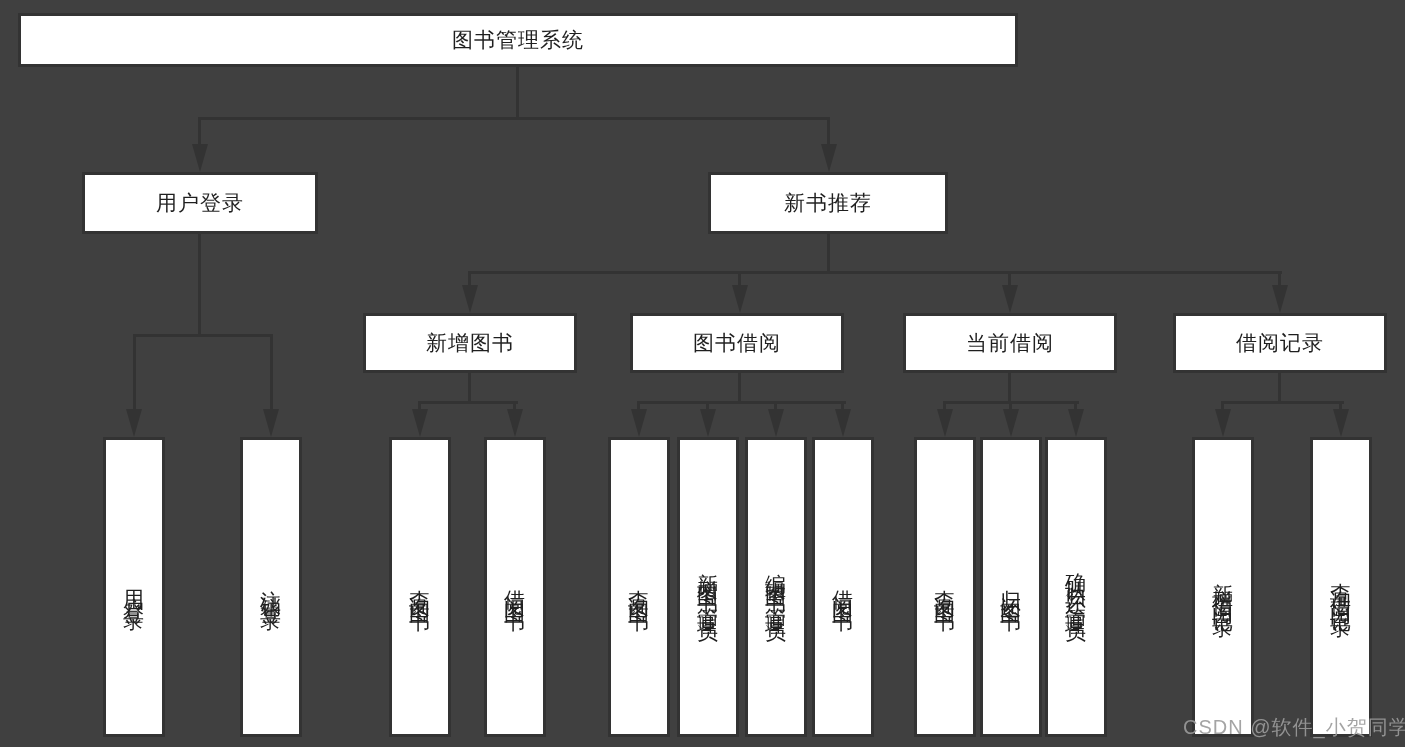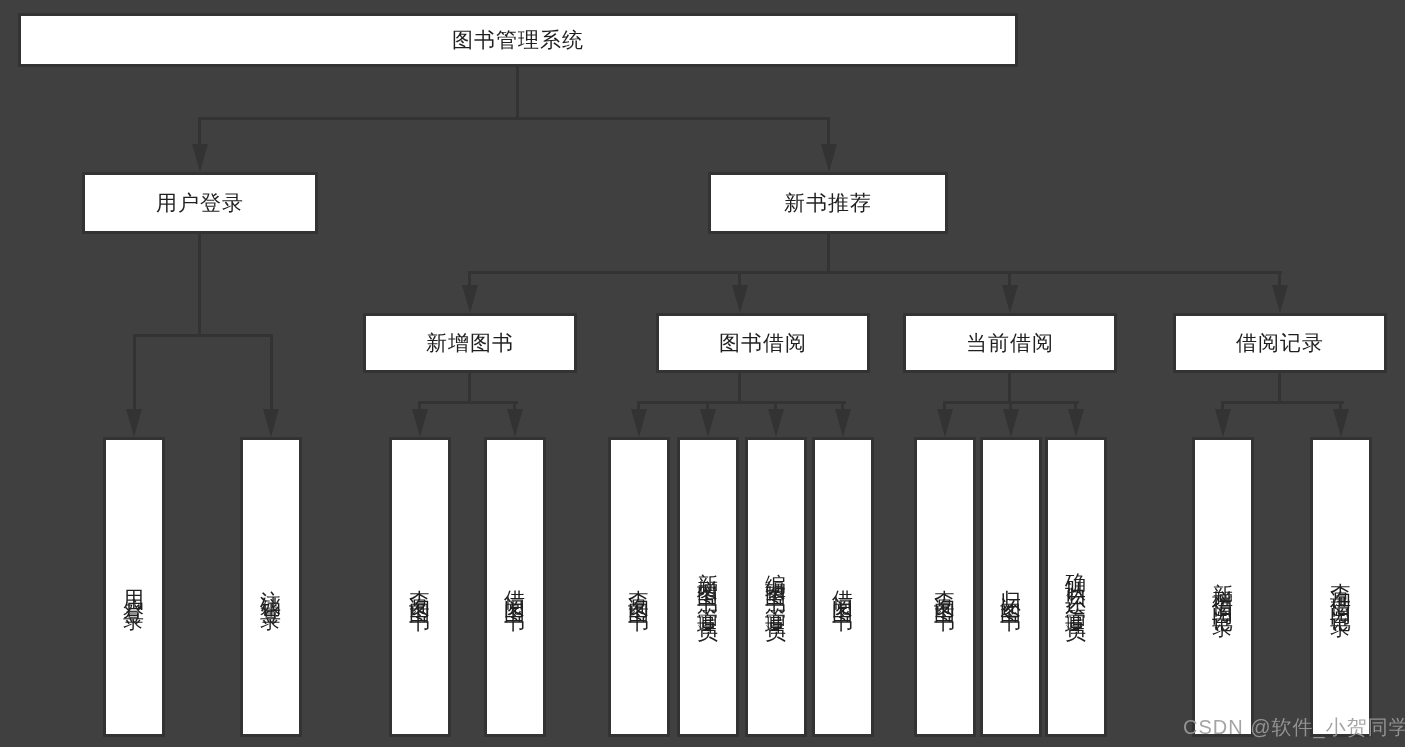--- a/index.html
+++ b/index.html
@@ -39,21 +39,21 @@
   </div>
 
   <div class="box h" style="left:708px;top:172px;width:240px;height:62px">
     <span>新书推荐</span>
   </div>
 
   <div class="box h" style="left:363px;top:313px;width:214px;height:60px">
     <span>新增图书</span>
   </div>
 
-  <div class="box h" style="left:656px;top:313px;width:214px;height:60px">
+  <div class="box h" style="left:630px;top:313px;width:214px;height:60px">
     <span>图书借阅</span>
   </div>
 
   <div class="box h" style="left:903px;top:313px;width:214px;height:60px">
     <span>当前借阅</span>
   </div>
 
   <div class="box h" style="left:1173px;top:313px;width:214px;height:60px">
     <span>借阅记录</span>
   </div>

